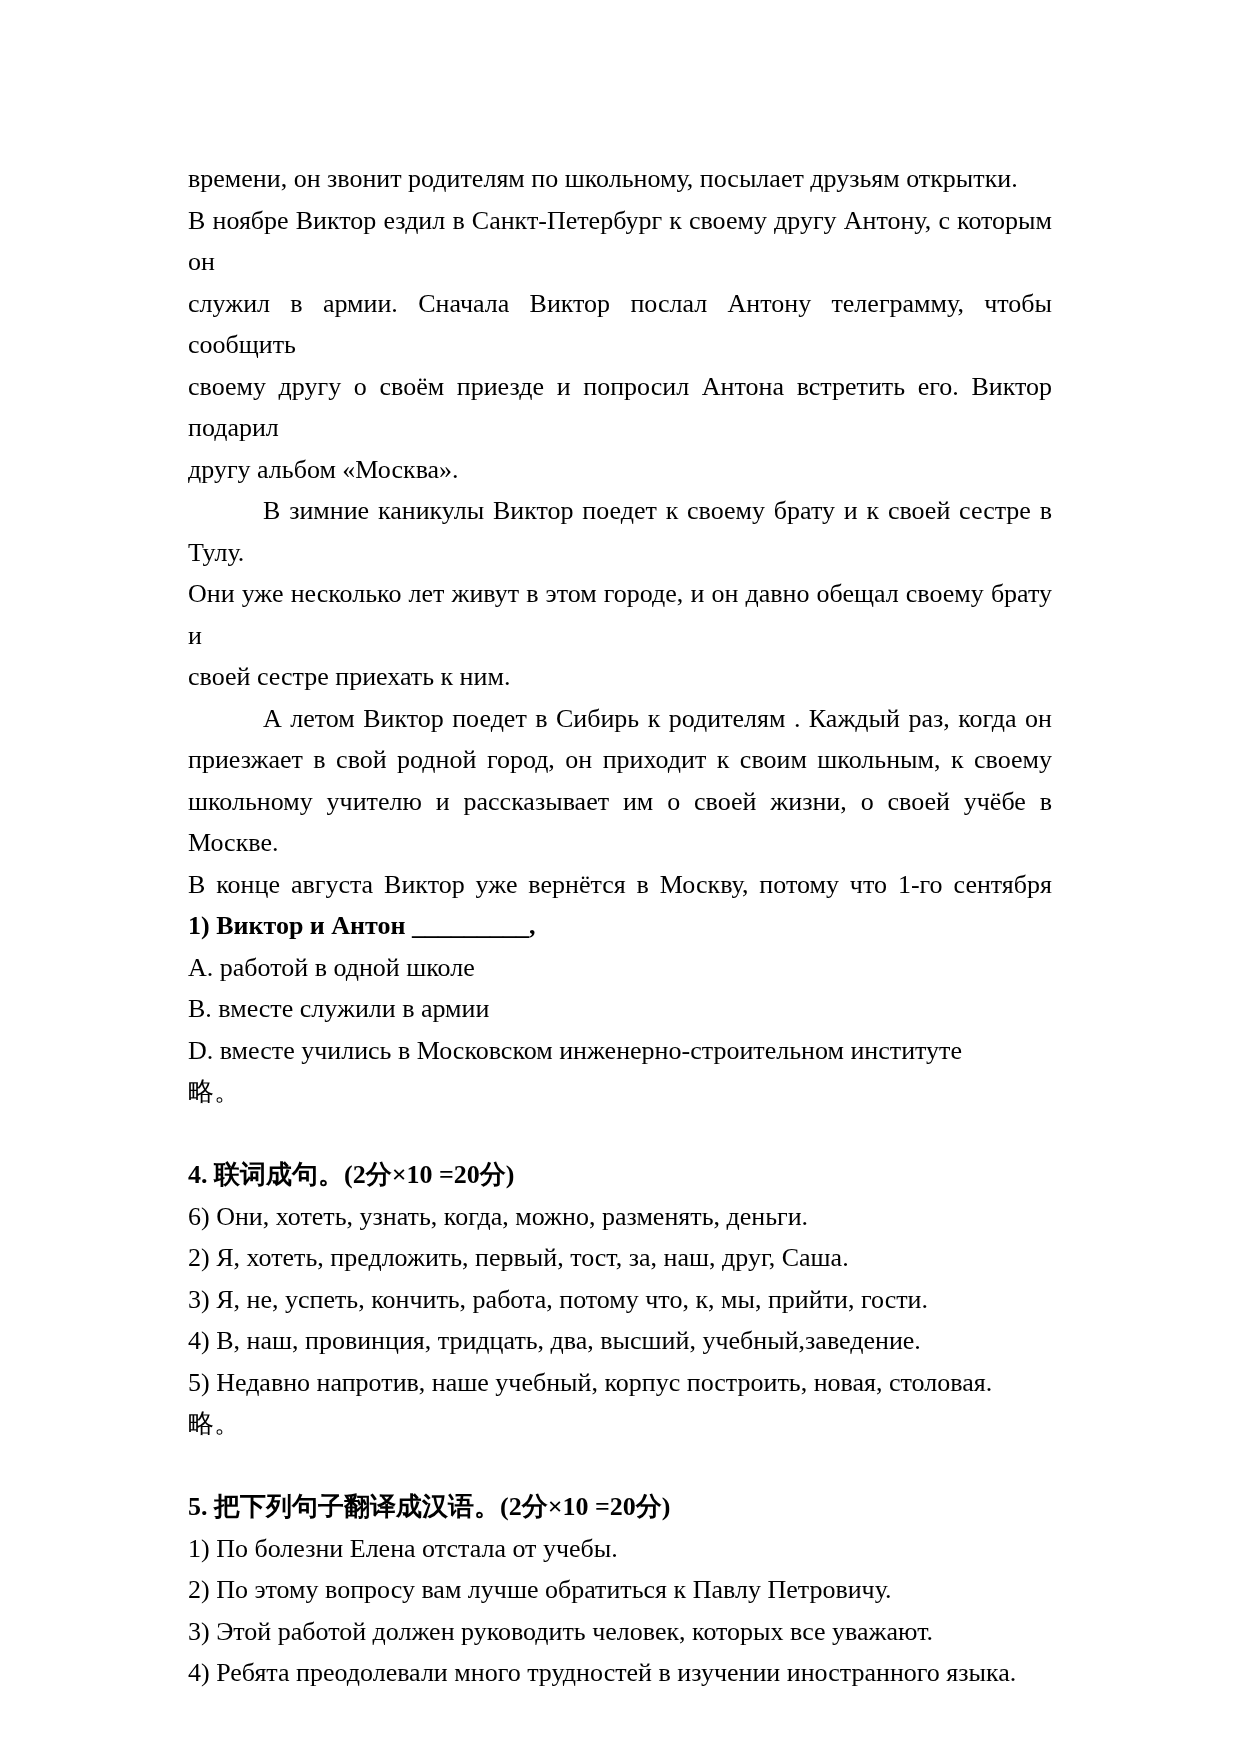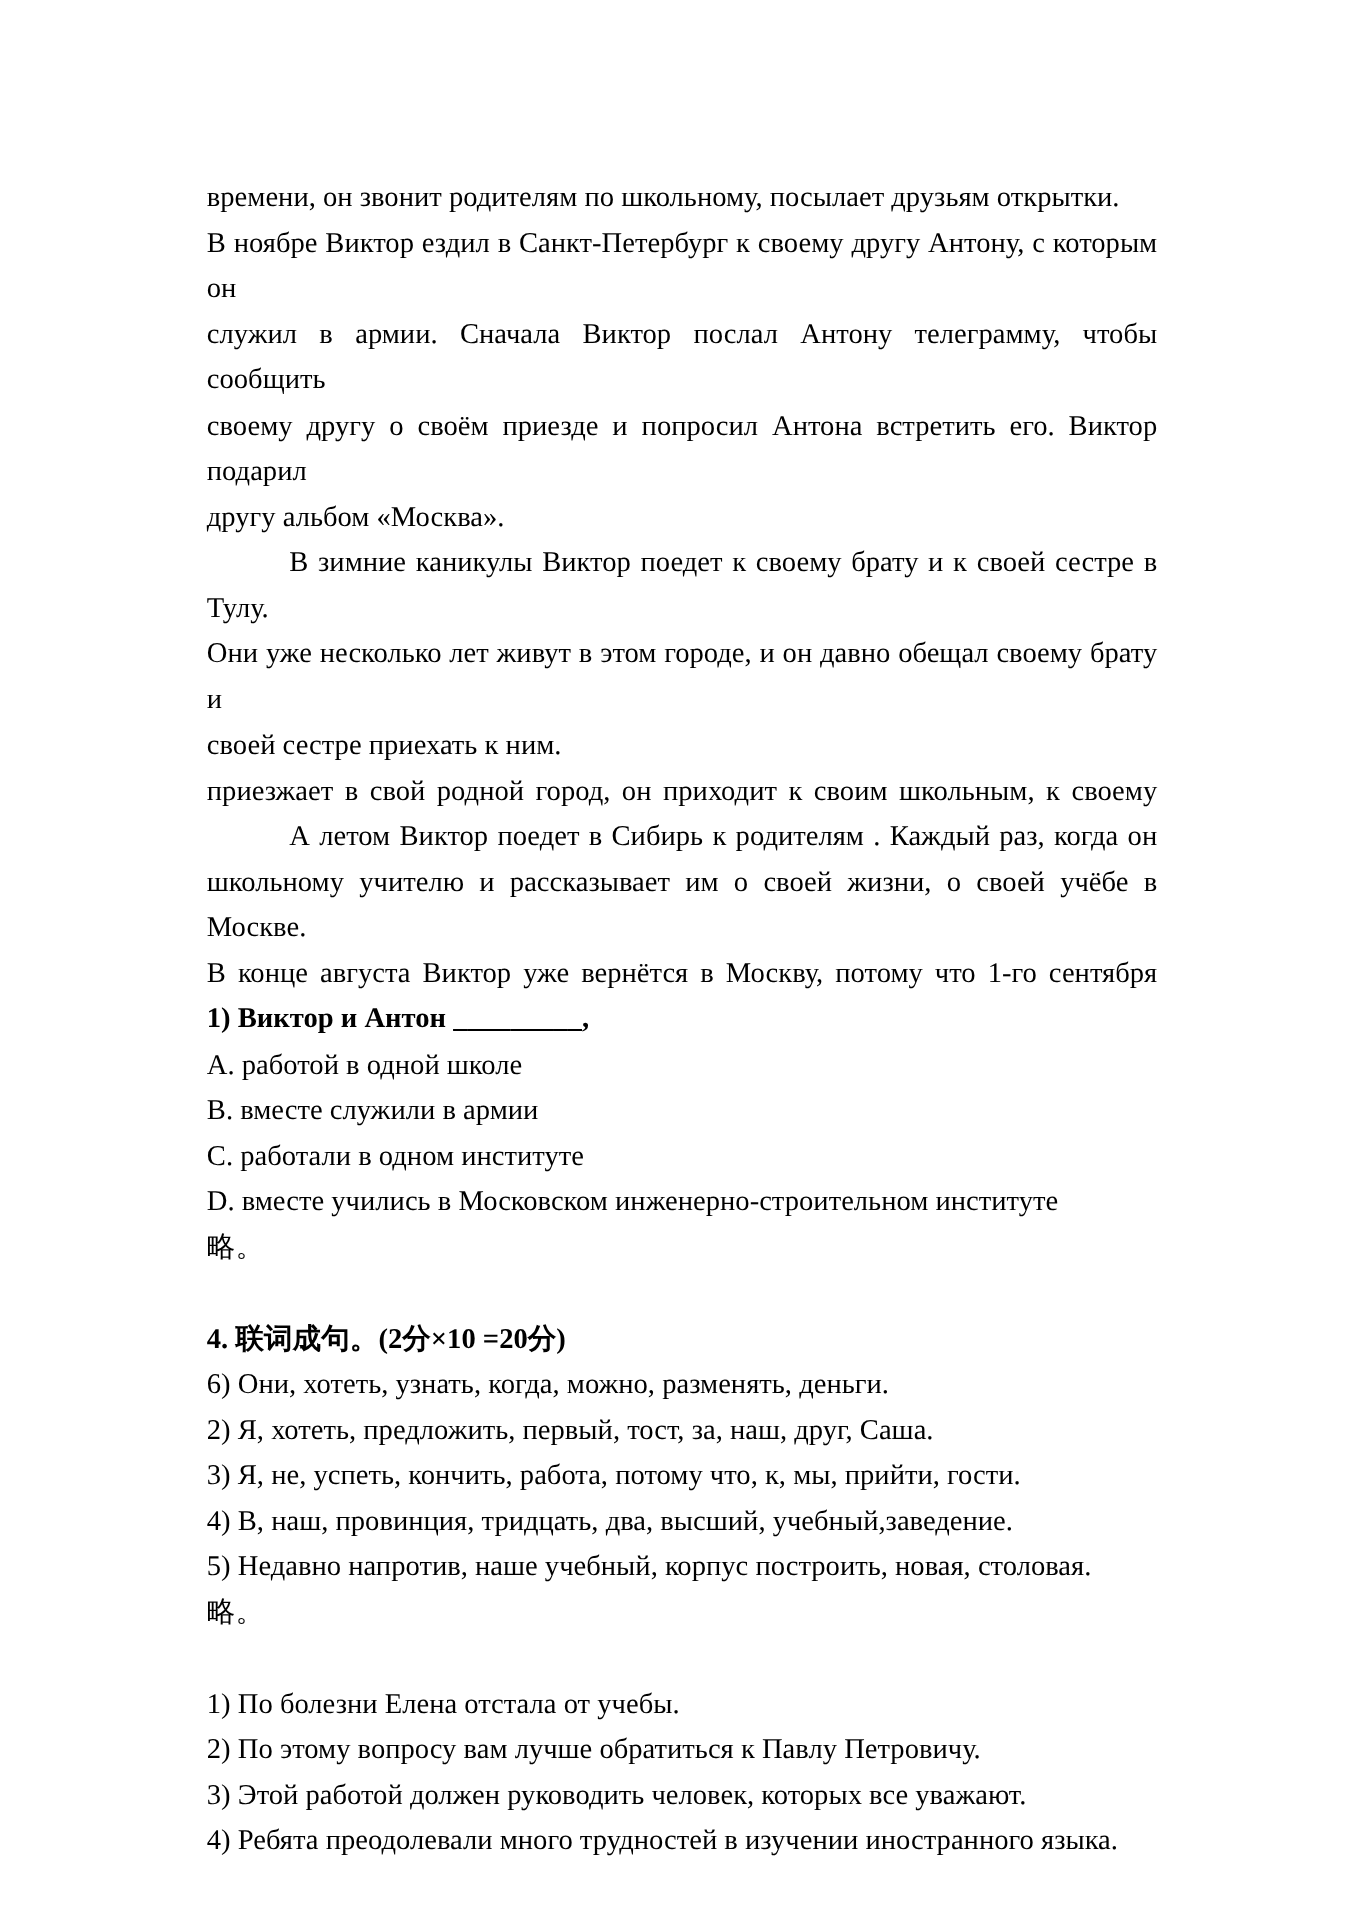--- a/index.html
+++ b/index.html
@@ -30,42 +30,42 @@
 <div class="doc">
 
   <div class="line">времени, он звонит родителям по школьному, посылает друзьям открытки.</div>
   <div class="line just">В ноябре Виктор ездил в Санкт-Петербург к своему другу Антону, с которым он</div>
   <div class="line just">служил в армии. Сначала Виктор послал Антону телеграмму, чтобы сообщить</div>
   <div class="line just">своему другу о своём приезде и попросил Антона встретить его. Виктор подарил</div>
   <div class="line">другу альбом «Москва».</div>
   <div class="line just indent">В зимние каникулы Виктор поедет к своему брату и к своей сестре в Тулу.</div>
   <div class="line just">Они уже несколько лет живут в этом городе, и он давно обещал своему брату и</div>
   <div class="line">своей сестре приехать к ним.</div>
+  <div class="line just indent">А летом Виктор поедет в Сибирь к родителям . Каждый раз, когда он</div>
   <div class="line just">приезжает в свой родной город, он приходит к своим школьным, к своему</div>
-  <div class="line just indent">А летом Виктор поедет в Сибирь к родителям . Каждый раз, когда он</div>
   <div class="line just">школьному учителю и рассказывает им о своей жизни, о своей учёбе в Москве.</div>
   <div class="line just">В конце августа Виктор уже вернётся в Москву, потому что 1-го сентября</div>
 
   <div class="line bold">1) Виктор и Антон _________,</div>
   <div class="line">А. работой в одной школе</div>
   <div class="line">В. вместе служили в армии</div>
-  <div class="line">С. работали в одном институте</div>
   <div class="line">D. вместе учились в Московском инженерно-строительном институте</div>
   <div class="line">略。</div>
 
   <div class="line sp"></div>
 
   <div class="line bold">4. 联词成句。(2分×10 =20分)</div>
   <div class="line">6) Они, хотеть, узнать, когда, можно, разменять, деньги.</div>
   <div class="line">2) Я, хотеть, предложить, первый, тост, за, наш, друг, Саша.</div>
   <div class="line">3) Я, не, успеть, кончить, работа, потому что, к, мы, прийти, гости.</div>
   <div class="line">4) В, наш, провинция, тридцать, два, высший, учебный,заведение.</div>
   <div class="line">5) Недавно напротив, наше учебный, корпус построить, новая, столовая.</div>
   <div class="line">略。</div>
 
   <div class="line sp"></div>
 
+  <div class="line bold">5. 把下列句子翻译成汉语。(2分×10 =20分)</div>
   <div class="line">1) По болезни Елена отстала от учебы.</div>
   <div class="line">2) По этому вопросу вам лучше обратиться к Павлу Петровичу.</div>
   <div class="line">3) Этой работой должен руководить человек, которых все уважают.</div>
   <div class="line">4) Ребята преодолевали много трудностей в изучении иностранного языка.</div>
 
 </div>
 
 </body></html>

